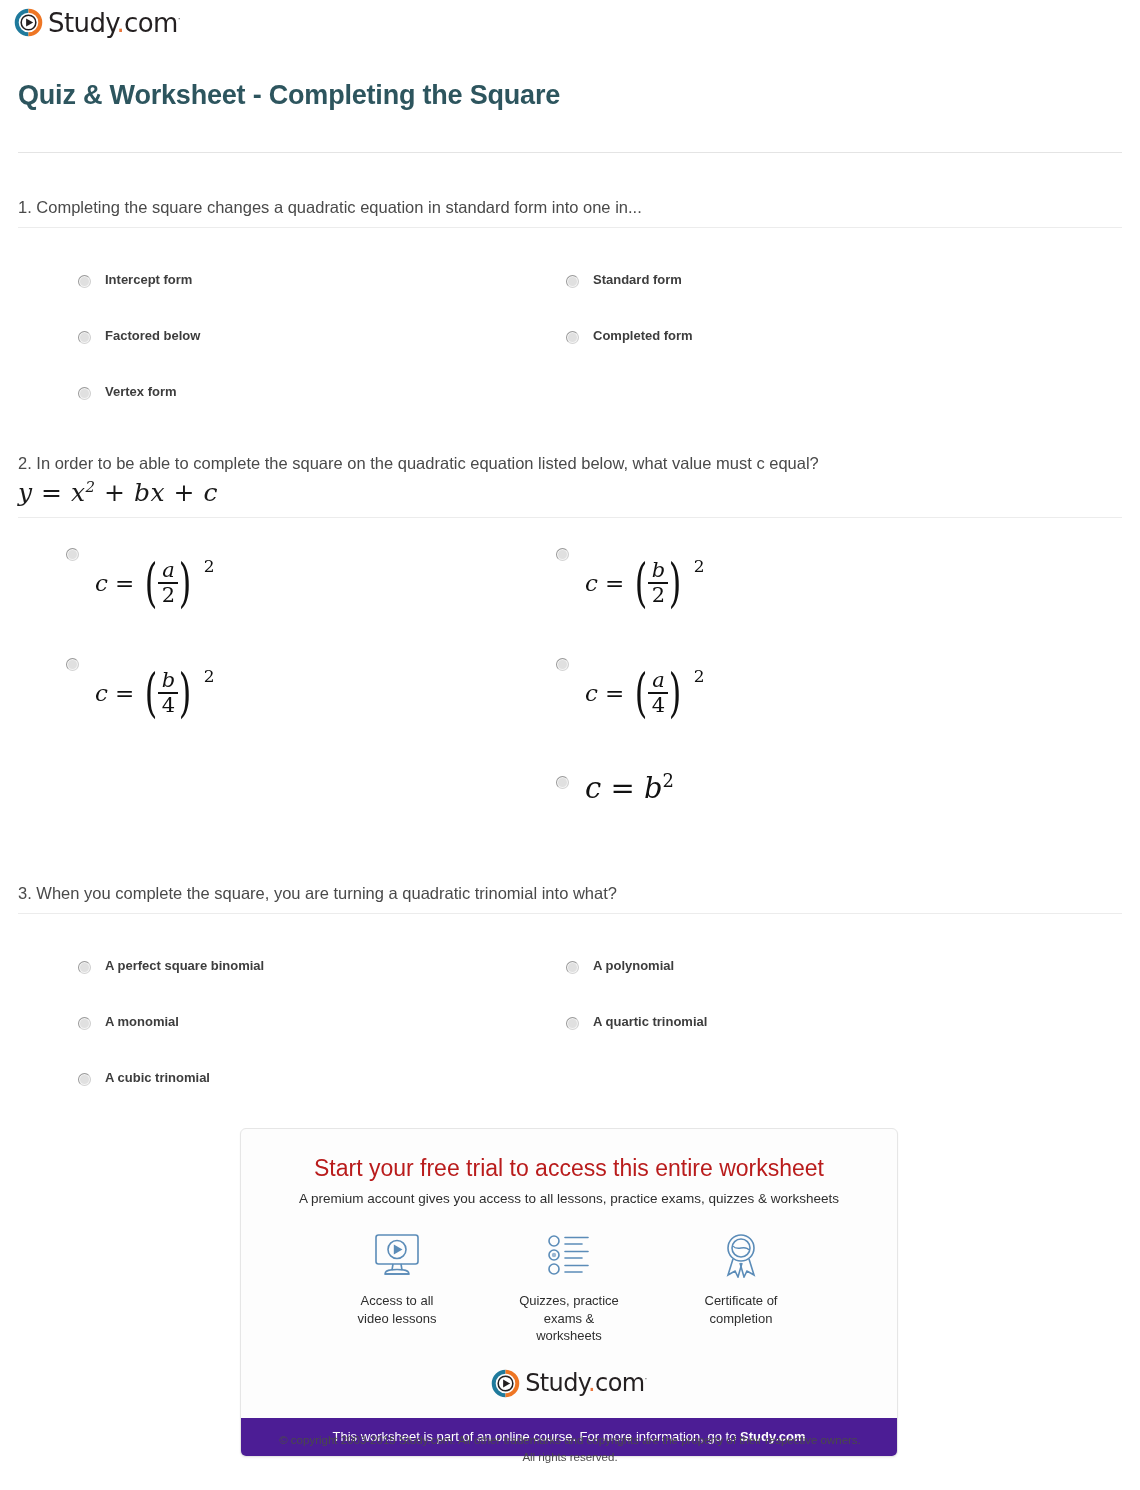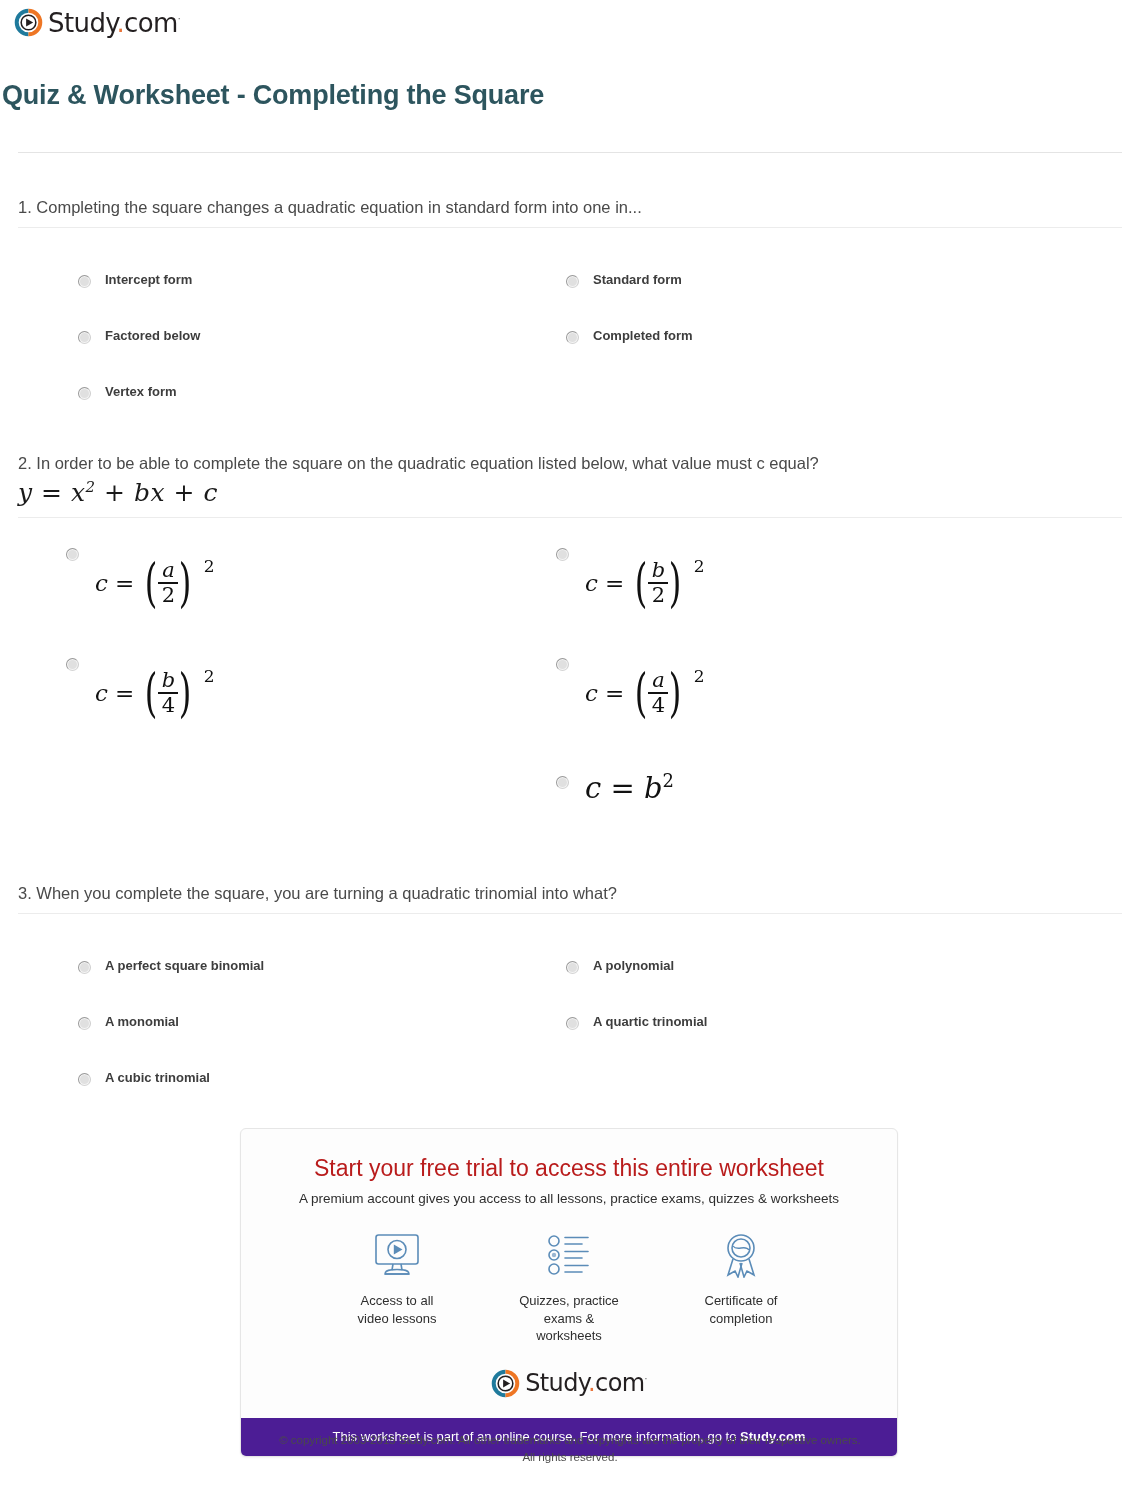--- a/index.html
+++ b/index.html
@@ -42,21 +42,21 @@
   .logo-word .dot { color: #e8743b; }
   .logo-tm {
     font-size: 9px;
     color: #555;
     vertical-align: super;
   }
 
   
   .title-block {
     position: absolute;
-    left: 2px;
+    left: 18px;
     top: 80px;
     width: 1100px;
   }
   .page-title {
     font-family: "Liberation Sans", sans-serif;
     font-size: 27px;
     font-weight: bold;
     color: #2d555e;
     margin: 0 0 6px 0;
     letter-spacing: -0.2px;

